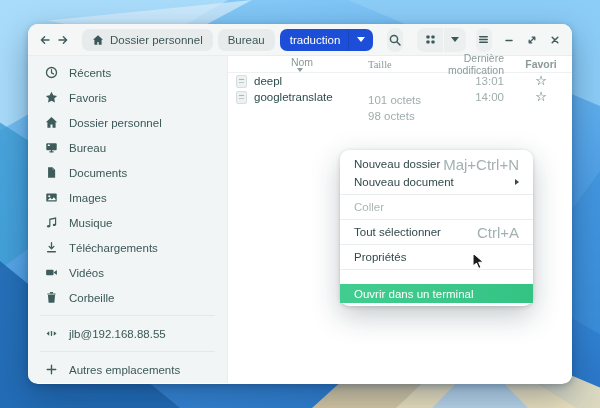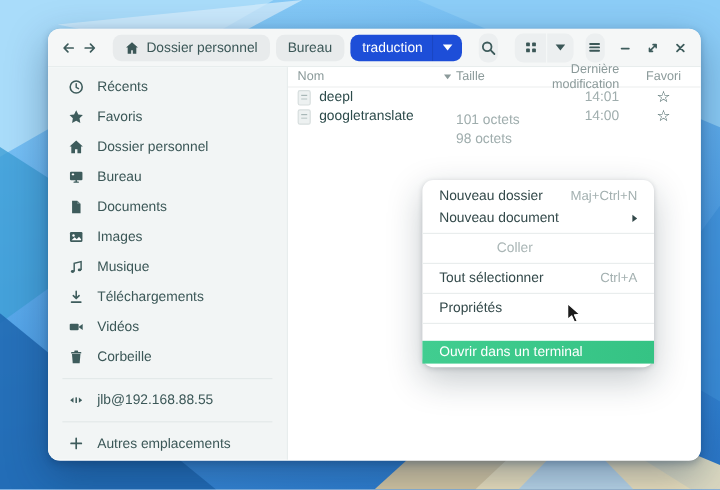--- a/index.html
+++ b/index.html
@@ -14,21 +14,21 @@
   .p2 { background:#8ccdf7; clip-path:polygon(58% 0,100% 0,100% 26%); }
   .p3 { background:#3e9fd6; clip-path:polygon(0 30%,18% 47%,0 66%); opacity:.8; }
   .p4 { background:#1e67b0; clip-path:polygon(0 64%,30% 100%,0 100%); opacity:.85; }
   .p5 { background:#d9c9a2; clip-path:polygon(52% 100%,70% 76%,96% 100%); }
   .p6 { background:#f0e4c0; clip-path:polygon(66% 100%,79% 82%,100% 95%,100% 100%); opacity:.9; }
   .p7 { background:#bcd8ea; clip-path:polygon(72% 100%,80% 88%,88% 100%); }
   .p8 { background:#3f93dd; clip-path:polygon(100% 42%,86% 70%,100% 82%); opacity:.7; }
   .p9 { background:#d8eefc; clip-path:polygon(8% 5%,42% 0,28% 11%); opacity:.7; }
 
   
-  .window { position:absolute; left:40px; top:24px; width:544px; height:360px;
+  .window { position:absolute; left:28px; top:24px; width:544px; height:360px;
     border-radius:10px; background:#fff; overflow:hidden;
     box-shadow:0 12px 34px rgba(10,40,80,.38), 0 2px 6px rgba(10,40,80,.25); }
 
   
   .titlebar { height:32px; background:#f5f7f7; border-bottom:1px solid #e8eded;
     display:flex; align-items:center; padding:0 10px; gap:4px; }
   .navbtn { width:22px; height:22px; display:flex; align-items:center; justify-content:center;
     border-radius:6px; }
   .crumbs { display:flex; align-items:center; gap:5px; margin-left:8px; }
   .crumb { height:22px; display:flex; align-items:center; gap:6px; padding:0 10px;
@@ -56,44 +56,44 @@
     padding-top:4px; flex-shrink:0; }
   .side-item { height:25px; display:flex; align-items:center; gap:11px; padding:0 16px;
     font-size:11.5px; color:#3b5757; }
   .side-item .ic { width:14px; display:flex; justify-content:center; }
   .side-sep { height:1px; background:#e3e9e9; margin:5px 12px; }
 
   
   .filepane { flex:1; background:#fff; position:relative; }
   .cols { display:flex; align-items:center; height:17px; padding:0 8px; font-size:10.5px;
     color:#8b9a9a; border-bottom:1px solid #eef1f1; }
-  .c-name { width:132px; display:flex; justify-content:space-between; align-items:center; }
+  .c-name { width:132px; display:flex; justify-content:space-between; align-items:center;flex-direction:column; }
   .sort-tri { width:0; height:0; border-left:3.5px solid transparent; border-right:3.5px solid transparent;
     border-top:4.5px solid #8b9a9a; margin-right:4px; }
-  .c-size { width:70px; }
+  .c-size { width:70px;font-family:Liberation Serif, serif; }
   .c-mod  { flex:1; text-align:right; padding-right:14px; }
-  .c-fav  { width:46px; text-align:center; }
+  .c-fav  { width:46px; text-align:center;font-weight:bold; }
   .frow { display:flex; align-items:center; height:16px; padding:0 8px; font-size:11.5px; }
   .f-name { width:132px; display:flex; align-items:center; gap:7px; color:#2d4b4b; }
   .doc-thumb { width:11px; height:13px; background:#edf1f1; border:1px solid #d7dede;
     border-radius:2px; position:relative; flex-shrink:0; }
   .doc-thumb::before { content:""; position:absolute; left:2px; top:3px; width:5px; height:1px;
     background:#a8b7b7; box-shadow:0 3px 0 #bfcaca; }
   .f-size { width:70px; color:#9fadad;margin-top:37px; }
   .f-mod { flex:1; text-align:right; padding-right:14px; color:#9fadad; }
   .f-fav { width:46px; text-align:center; color:#3e5c5c; font-size:13px; line-height:14px; }
 
   
   .menu { position:absolute; left:312px; top:126px; width:193px; background:#fff;
     border-radius:9px; padding:5px 0 3px 0;
     box-shadow:0 10px 28px rgba(20,40,50,.25), 0 1px 4px rgba(20,40,50,.18); }
   .mi { height:18px; display:flex; align-items:center; justify-content:space-between;
     padding:0 14px; font-size:11.5px; color:#33494a; }
-  .mi .sc { color:#a3b0b0; font-size:11px; }
-  .mi.disabled { color:#aab6b6;margin-left:48px; }
+  .mi .sc { color:#a3b0b0; font-size:15px; }
+  .mi.disabled { color:#aab6b6; }
   .mi.hl { background:linear-gradient(90deg,#41cd90,#35c384); color:#fff; height:19px; margin-top:14px; }
   .msep { height:1px; background:#e9eded; margin:3px 0; }
   .sub-tri { width:0; height:0; border-top:3.5px solid transparent; border-bottom:3.5px solid transparent;
     border-left:4.5px solid #33494a; }
 
   
   .cursor { position:absolute; left:472px; top:252px; z-index:50; }
 
   svg.i { display:block; }
 </style>
@@ -327,21 +327,21 @@
           <span>Favori</span>
         </div>
       </div>
 
       <div class="frow">
         <div class="f-name">
           <span class="doc-thumb"></span>
           <span>deepl</span>
         </div>
         <div class="f-size">101 octets</div>
-        <div class="f-mod">14:01</div>
+        <div class="f-mod">13:01</div>
         <div class="f-fav">☆</div>
       </div>
 
       <div class="frow">
         <div class="f-name">
           <span class="doc-thumb"></span>
           <span>googletranslate</span>
         </div>
         <div class="f-size">98 octets</div>
         <div class="f-mod">14:00</div>

